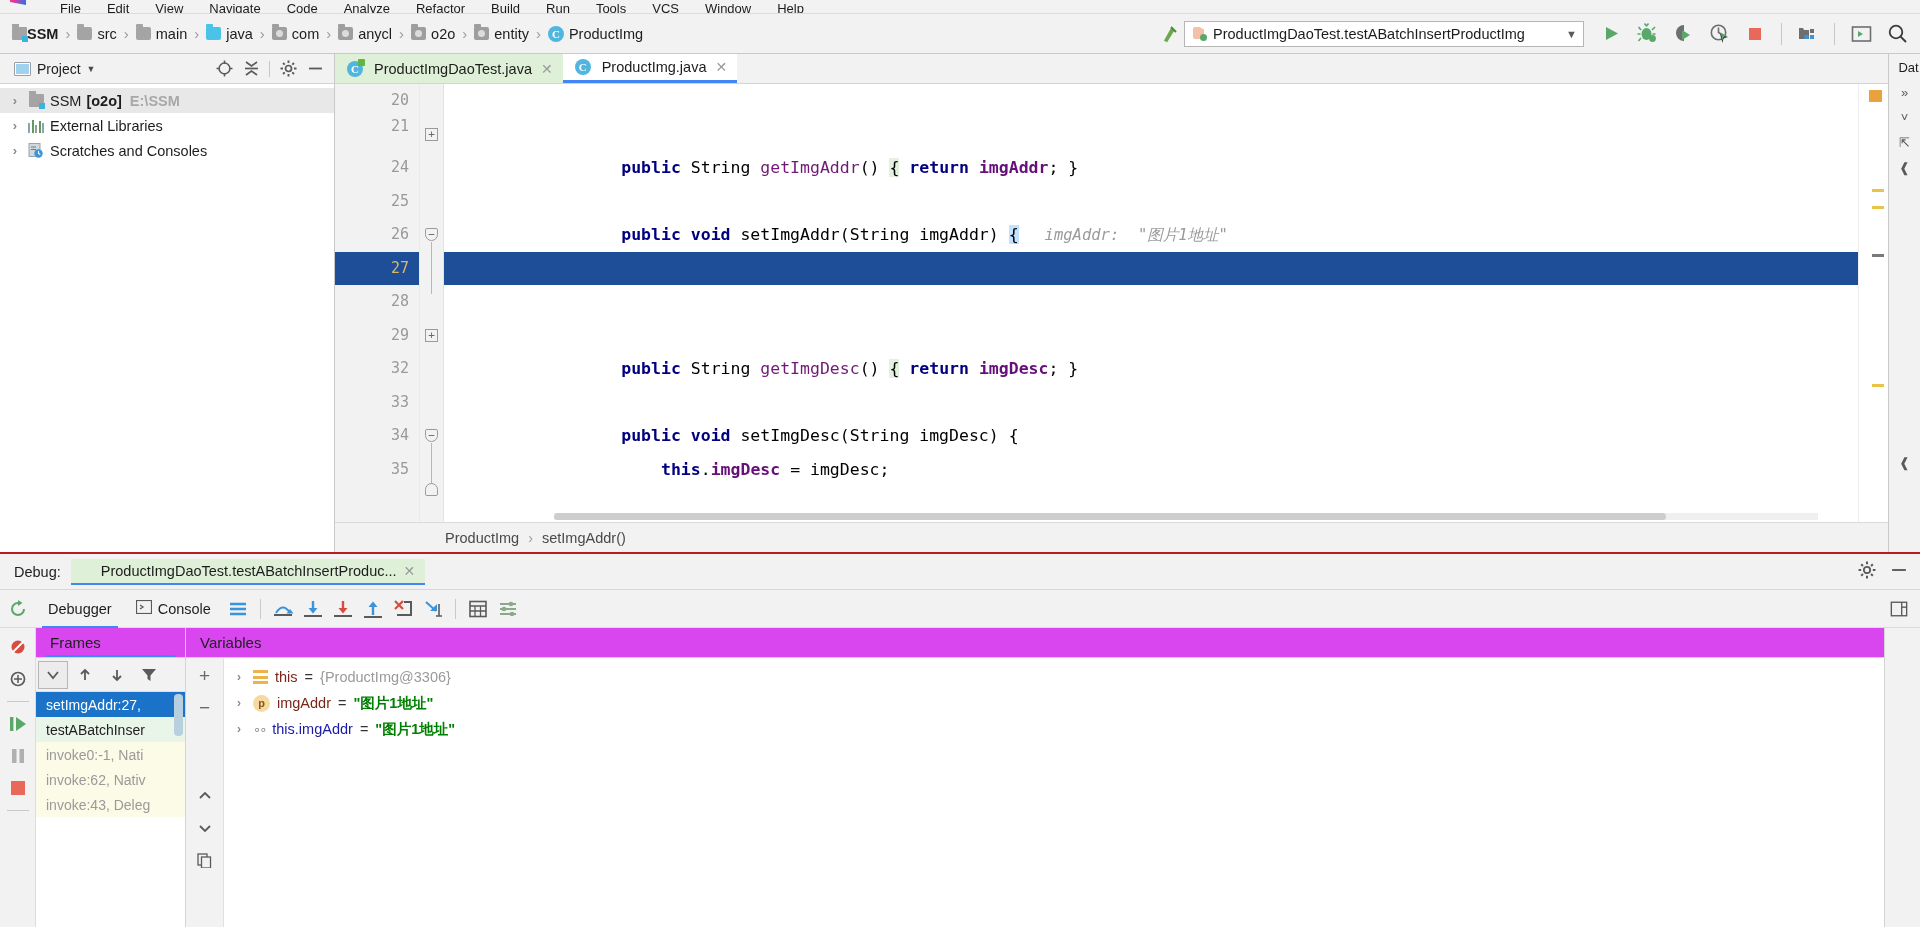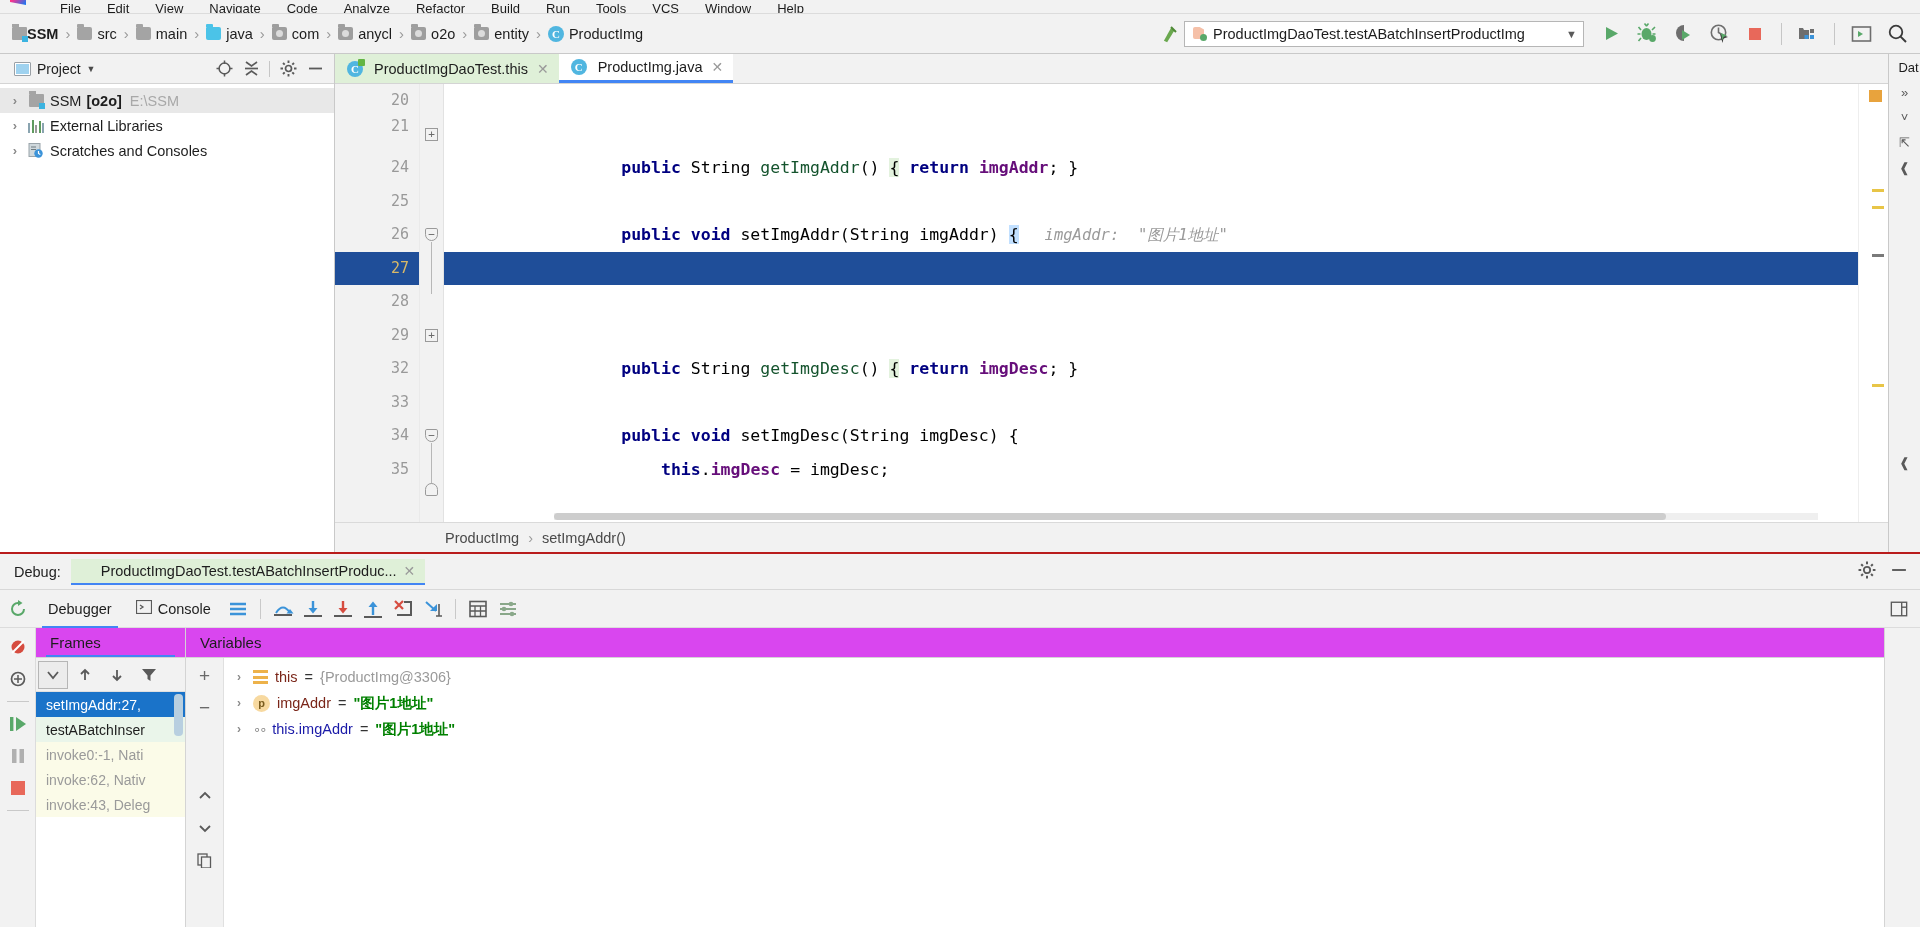--- a/index.html
+++ b/index.html
@@ -111,21 +111,21 @@
   .pp-vdiv { width:1px; height:16px; background:#c6c6c6; }
 
   .tree { padding-top: 4px; font-size: 14.5px; }
   .tree-row {
     height: 25px; display: flex; align-items: center; padding-left: 4px; gap: 0px; white-space: nowrap;
   }
   .tree-row.sel { background: #e8e8e8; }
   .tw-arrow { width: 22px; text-align:center; color:#8a8a8a; font-size: 13px; flex:none; font-weight:bold;}
   .tree-ico { width: 20px; display:flex; align-items:center; justify-content:center; flex:none; margin-right:4px;}
   .tree-label { color:#1d1d1d; }
-  .tree-path { color:#a8a8a8; margin-left:8px; }
+  .tree-path { color:#a8a8a8; margin-left:8px;font-weight:bold; }
 
   .ico-mod { width:15px; height:13px; background:#a4a4a4; position:relative; border-radius:1px;}
   .ico-mod::before{content:"";position:absolute;left:0;top:-3px;width:7px;height:3px;background:#a4a4a4;}
   .ico-mod::after{content:"";position:absolute;right:-1px;bottom:-2px;width:6px;height:6px;background:#3bb3e0;}
 
   .ico-lib { width:16px; height:14px; display:flex; gap:1.5px; align-items:flex-end;}
   .ico-lib i { width:2.5px; display:block; }
   .ico-scr { width:16px; height:15px; position:relative; }
 
   
@@ -158,21 +158,21 @@
     position:absolute; right:10px; font-family:"DejaVu Sans Mono", monospace;
     font-size:15px; color:#999; line-height:33.5px;
   }
   .codeline {
     position:absolute; left:0; right:0; height:33.5px; line-height:33.5px; white-space:pre;
     padding-left: 58px;
   }
   .codeline.current { background:#1f4e99; }
   .kw { color:#000080; font-weight:bold; }
   .ty { color:#000; }
-  .mth { color:#14532d; }
+  .mth { color:#701a75; }
   .fld { color:#660e7a; font-weight:bold; }
   .plain { color:#000; }
   .brace-hl { background:#c2e0ff; }
   .hint {
     color:#9a9a9a; font-style:italic; font-family:"DejaVu Sans Mono", monospace; font-size:15.5px;
   }
   .gut-hl { position:absolute; left:0; right:0; height:33.5px; background:#1f4e99; }
 
   .fold-marker {
     position:absolute; right:5px; width:13px; height:13px; border:1px solid #9a9a9a;
@@ -491,21 +491,21 @@
           <span class="tree-label">Scratches and Consoles</span>
         </div>
       </div>
     </div>
 
     <div class="editor-col">
 
       <div class="tabs">
         <div class="tab test">
           <span class="ico-class ico-class-test">C</span>
-          <span>ProductImgDaoTest.this</span>
+          <span>ProductImgDaoTest.java</span>
           <span class="tab-x">✕</span>
         </div>
         <div class="tab active">
           <span class="ico-class">C</span>
           <span>ProductImg.java</span>
           <span class="tab-x">✕</span>
         </div>
       </div>
 
       <div class="code-wrap">

